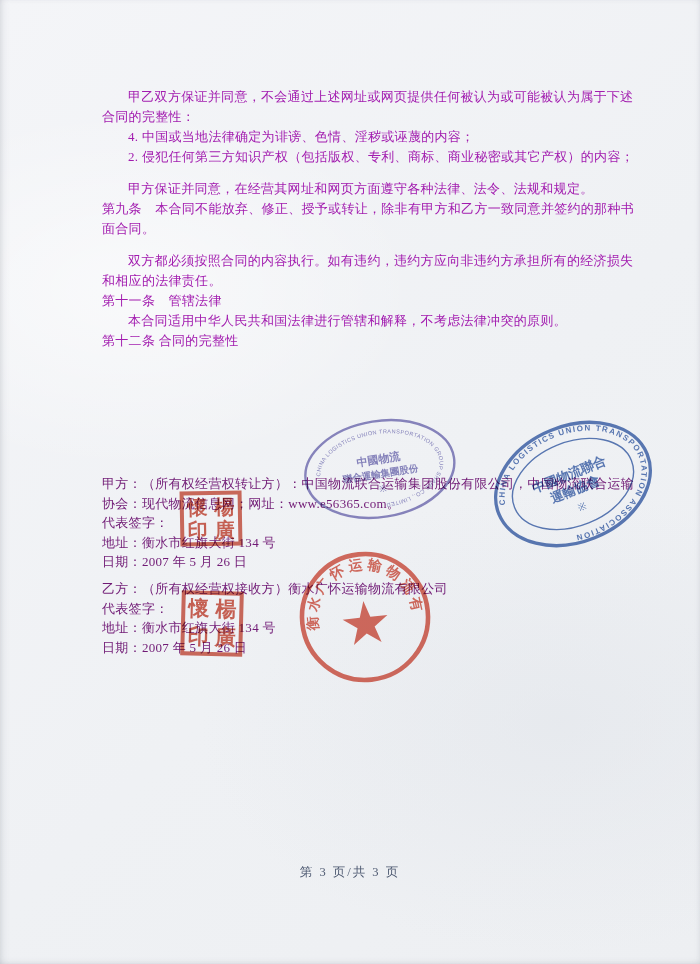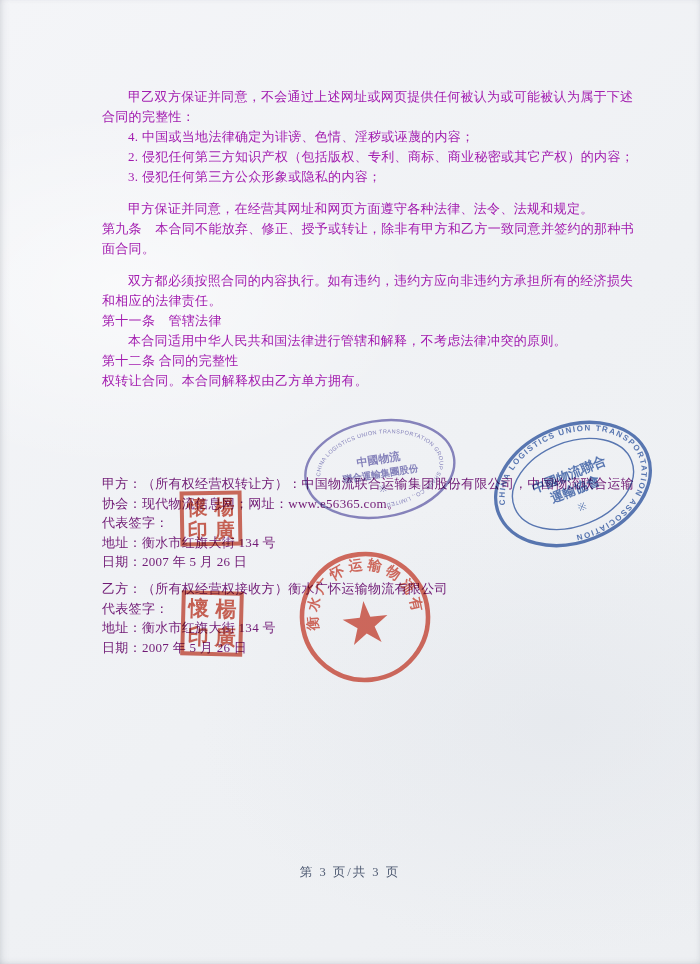--- a/index.html
+++ b/index.html
@@ -55,32 +55,30 @@
 </head>
 <body>
 
 <div class="paper"></div>
 
 <div class="doc">
   <div class="ln ind">甲乙双方保证并同意，不会通过上述网址或网页提供任何被认为或可能被认为属于下述</div>
   <div class="ln">合同的完整性：</div>
   <div class="ln ind">4. 中国或当地法律确定为诽谤、色情、淫秽或诬蔑的内容；</div>
   <div class="ln ind">2. 侵犯任何第三方知识产权（包括版权、专利、商标、商业秘密或其它产权）的内容；</div>
-  <div class="ln ind">3. 侵犯任何第三方公众形象或隐私的内容；</div>
   <div class="sp1"></div>
   <div class="ln ind">甲方保证并同意，在经营其网址和网页方面遵守各种法律、法令、法规和规定。</div>
   <div class="ln">第九条　本合同不能放弃、修正、授予或转让，除非有甲方和乙方一致同意并签约的那种书</div>
   <div class="ln">面合同。</div>
   <div class="sp2"></div>
   <div class="ln ind">双方都必须按照合同的内容执行。如有违约，违约方应向非违约方承担所有的经济损失</div>
   <div class="ln">和相应的法律责任。</div>
   <div class="ln">第十一条　管辖法律</div>
   <div class="ln ind">本合同适用中华人民共和国法律进行管辖和解释，不考虑法律冲突的原则。</div>
   <div class="ln">第十二条 合同的完整性</div>
-  <div class="ln">权转让合同。本合同解释权由乙方单方拥有。</div>
 </div>
 
 <div class="party" id="partyA">
   <div class="ln">甲方：（所有权经营权转让方）：中国物流联合运输集团股份有限公司，中国物流联合运输</div>
   <div class="ln">协会：现代物流信息网；网址：www.e56365.com。</div>
   <div class="ln">代表签字：</div>
   <div class="ln">地址：衡水市红旗大街 134 号</div>
   <div class="ln">日期：2007 年 5 月 26 日</div>
 </div>
 

